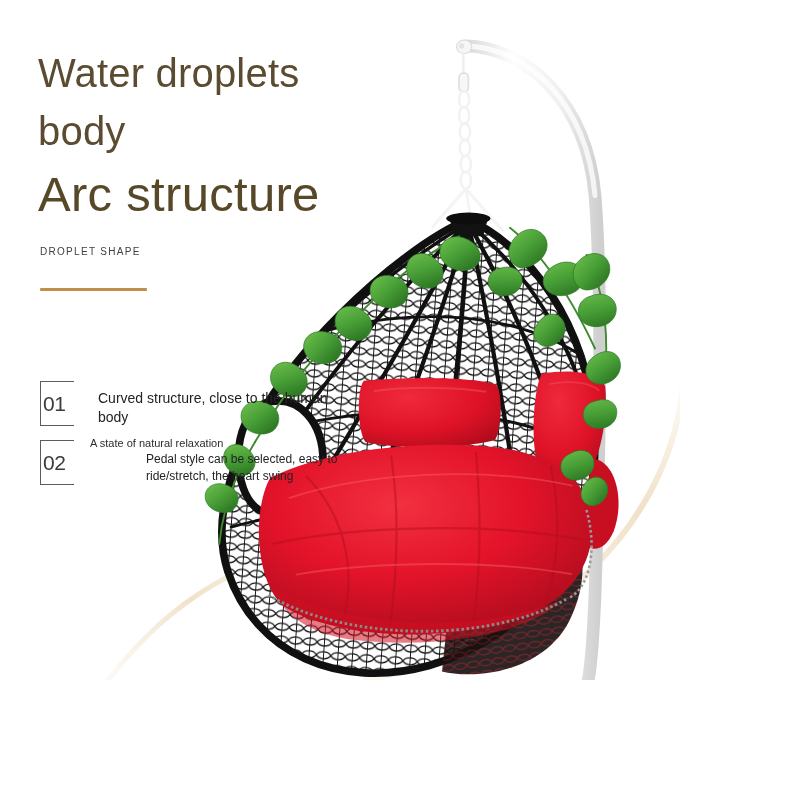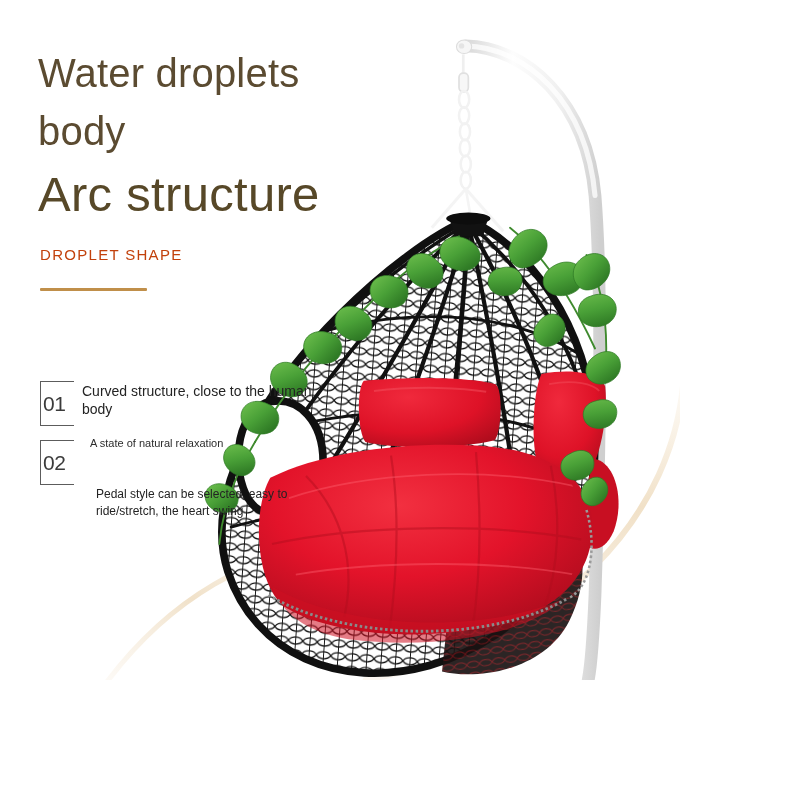--- a/index.html
+++ b/index.html
@@ -64,23 +64,23 @@
     font-weight: 400;
     margin-top: 6px;
     letter-spacing: 0.3px;
     white-space: nowrap;
   }
 
   .subtitle {
     position: absolute;
     left: 40px;
     top: 246px;
-    font-size: 15px;
+    font-size: 10px;
     letter-spacing: 1.3px;
-    color: #c2410c;
+    color: #404040;
     font-weight: 400;
   }
   .accent-bar {
     position: absolute;
     left: 40px;
     top: 288px;
     width: 107px;
     height: 3px;
     background: #c08f4a;
     border-radius: 1px;
@@ -89,22 +89,23 @@
   
   .features {
     position: absolute;
     left: 40px;
     top: 381px;
     width: 300px;
   }
   .feature-row {
     position: relative;
     display: flex;
-    align-items: flex-start;
+    align-items: flex-end;
     margin-bottom: 12px;
+    gap: 16px;
   }
   .feature-badge {
     position: relative;
     flex: 0 0 auto;
     width: 34px;
     height: 45px;
     box-sizing: border-box;
     border: 1px solid #5c5c5c;
     border-right: none;
     display: flex;
@@ -374,21 +375,21 @@
     <div class="features">
 
       <div class="feature-row">
         <div class="feature-badge">01</div>
         <div class="feature-text">
           <div class="feature-title">Curved structure, close to the human body</div>
         </div>
       </div>
       <div class="feature-sub" style="position:absolute; left:42px; top:33px;">A state of natural relaxation</div>
 
-      <div class="feature-row compact" style="margin-top:14px;flex-direction:column;">
+      <div class="feature-row compact" style="margin-top:14px;">
         <div class="feature-badge">02</div>
         <div class="feature-text">
           <div class="feature-title">Pedal style can be selected, easy to ride/stretch, the heart swing</div>
         </div>
       </div>
 
     </div>
   </div>
 
 </div>

